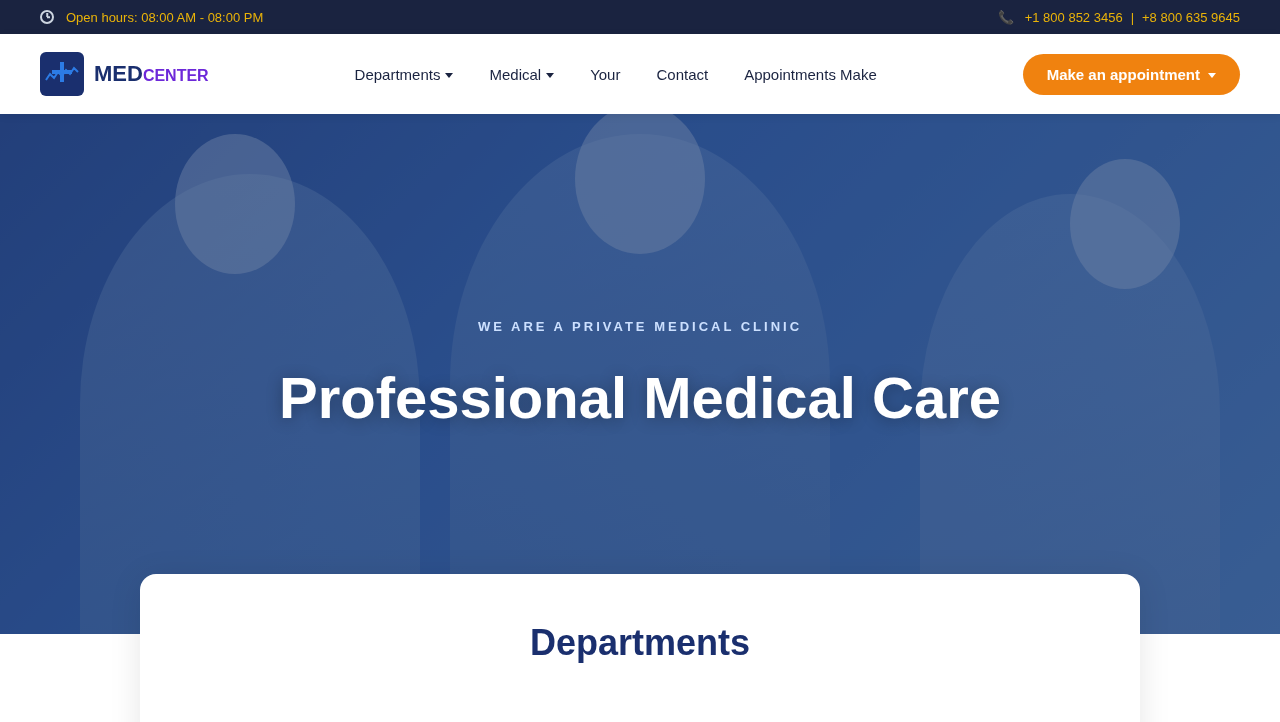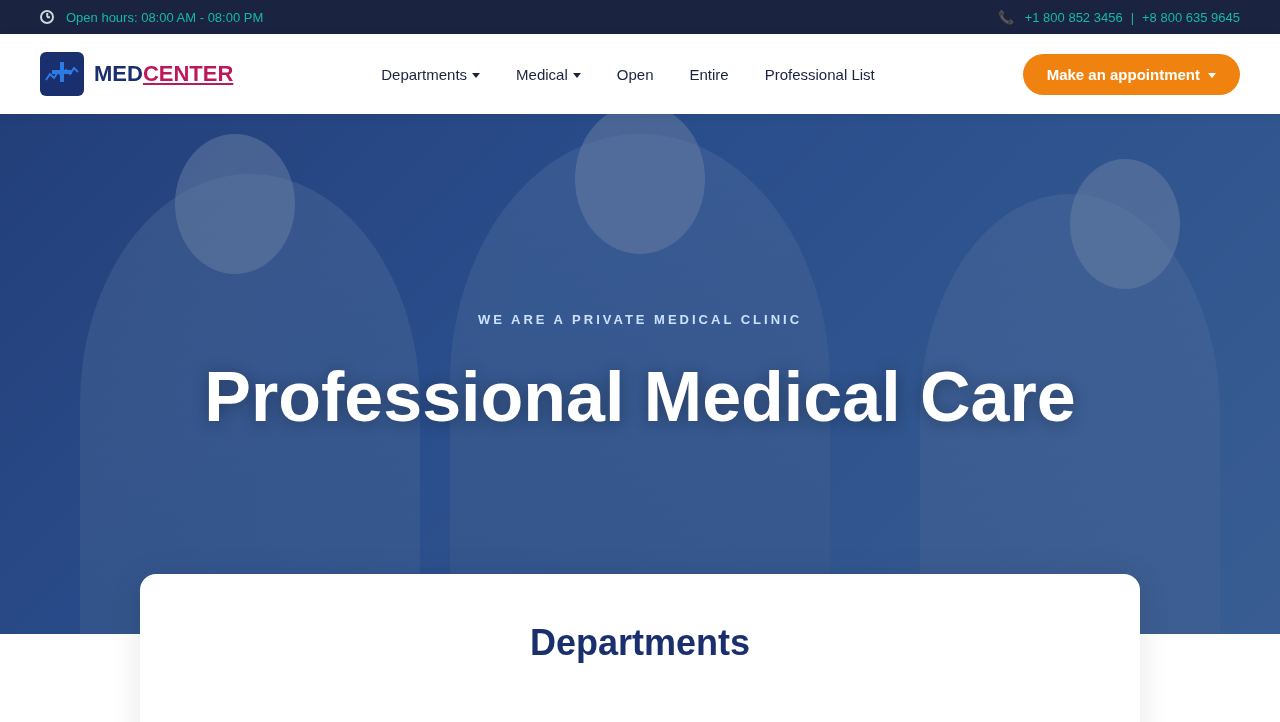--- a/index.html
+++ b/index.html
@@ -1,21 +1,21 @@
 <!DOCTYPE html>
 <html><head>
   <meta charset="utf-8">
   <style>
     * { margin: 0; padding: 0; box-sizing: border-box; }
     body { font-family: 'Segoe UI', Arial, sans-serif; width: 1280px; overflow-x: hidden; }
 
     
     .top-bar {
       background-color: #1a2340;
-      color: #14b8a6;
+      color: #eab308;
       font-size: 13px;
       display: flex;
       justify-content: space-between;
       align-items: center;
       padding: 0 40px;
       height: 34px;
     }
     .top-bar-left, .top-bar-right {
       display: flex;
       align-items: center;
@@ -124,21 +124,21 @@
     }
     .hero-subtitle {
       font-size: 13px;
       font-weight: 600;
       letter-spacing: 3px;
       color: #cce0ff;
       text-transform: uppercase;
       margin-bottom: 32px;
     }
     .hero-title {
-      font-size: 70px;
+      font-size: 58px;
       font-weight: 800;
       line-height: 1.1;
       color: #ffffff;
       text-shadow: 0 2px 16px rgba(0,0,0,0.3);
       max-width: 900px;
     }
 
     
     .departments-card {
       background: #ffffff;
@@ -227,50 +227,50 @@
 </div>
 
 <nav class="navbar">
   <a class="logo" href="#">
     <svg class="logo-icon" viewBox="0 0 44 44" fill="none" xmlns="http://www.w3.org/2000/svg">
       <rect width="44" height="44" rx="6" fill="#1a2f6e"></rect>
       <path d="M20 10 L24 10 L24 18 L32 18 L32 22 L24 22 L24 30 L20 30 L20 22 L12 22 L12 18 L20 18 Z" fill="#2c7be5"></path>
       <polyline points="6,28 10,22 14,26 18,20 22,24 26,18 30,22 34,16 38,20" stroke="#2c7be5" stroke-width="2" fill="none"></polyline>
     </svg>
     <div class="logo-text">
-      <span><span style="color:#1a2f6e;font-size:22px;font-weight:700;text-align:center;">MED</span><span style="color:#be185d;font-size:22px;font-weight:700;text-decoration:underline;">CENTER</span></span>
+      <span><span style="color:#1a2f6e;font-size:22px;font-weight:700;text-align:center;">MED</span><span style="color:#6d28d9;font-size:16px;font-weight:700;">CENTER</span></span>
     </div>
   </a>
 
   <ul class="nav-links">
     <li>
       <a href="#">
         <span>Departments</span>
         <span class="chevron-down"></span>
       </a>
     </li>
     <li>
       <a href="#">
         <span>Medical</span>
         <span class="chevron-down"></span>
       </a>
     </li>
     <li>
       <a href="#">
-        <span>Open</span>
-      </a>
-    </li>
-    <li>
-      <a href="#">
-        <span>Entire</span>
-      </a>
-    </li>
-    <li>
-      <a href="#">
-        <span>Professional List</span>
+        <span>Your</span>
+      </a>
+    </li>
+    <li>
+      <a href="#">
+        <span>Contact</span>
+      </a>
+    </li>
+    <li>
+      <a href="#">
+        <span>Appointments Make</span>
       </a>
     </li>
   </ul>
 
   <button class="btn-appointment">
     <span>Make an appointment</span>
     <span class="chevron-down" style="border-top-color:#fff;"></span>
   </button>
 </nav>
 

